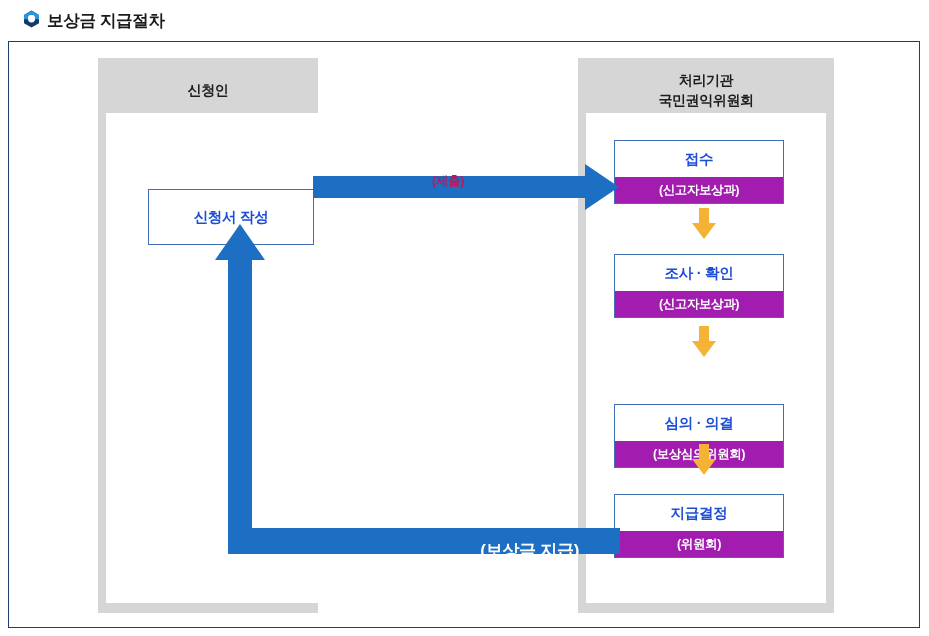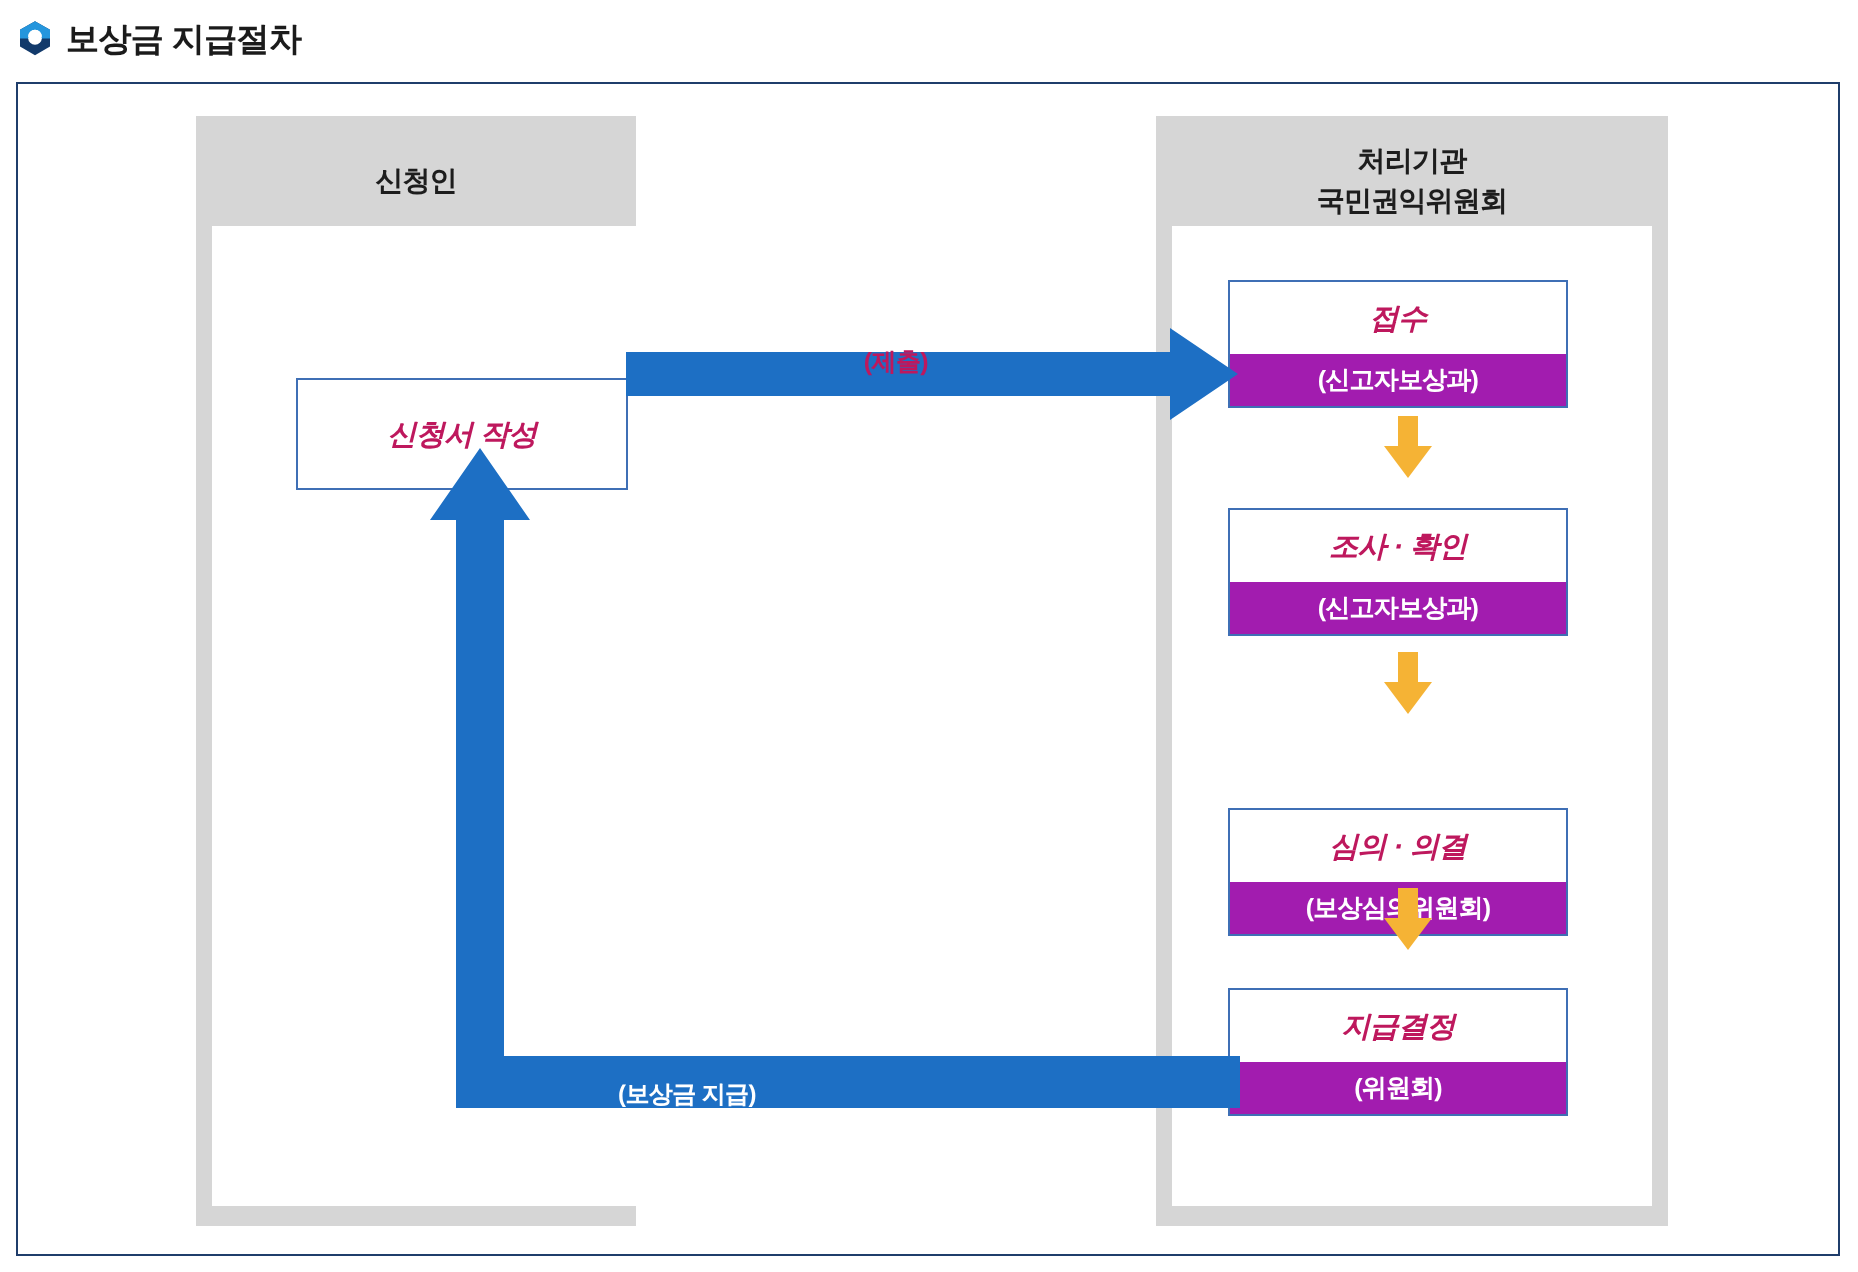--- a/index.html
+++ b/index.html
@@ -16,21 +16,21 @@
   }
 
   
   #page-header {
     position: absolute;
     left: 0; top: 0;
     width: 929px;
     height: 40px;
     display: flex;
     align-items: center;
-    padding-left: 9px;
+    padding-left: 23px;
     box-sizing: border-box;
   }
   #header-icon {
     width: 17px;
     height: 18px;
     margin-right: 7px;
     flex: 0 0 auto;
     position: relative;
     top: -1px;
   }
@@ -91,24 +91,23 @@
     box-sizing: border-box;
     border: 1px solid #3f6fb5;
     background: #ffffff;
   }
   .step-title {
     display: flex;
     align-items: center;
     justify-content: center;
     font-size: 14.5px;
     font-weight: bold;
-    color: #be185d;
-    letter-spacing: -0.3px;
-    box-sizing: border-box;
-    font-style: italic;
+    color: #1d4ed8;
+    letter-spacing: -0.3px;
+    box-sizing: border-box;
   }
   .step-sub {
     display: flex;
     align-items: center;
     justify-content: center;
     background: #a21caf;
     color: #ffffff;
     font-size: 12.5px;
     font-weight: bold;
     letter-spacing: -0.4px;
@@ -172,22 +171,22 @@
     left: 198px;
     top: 178px;
     width: 414px;
     height: 344px;
   }
   #arrow-return-label {
     position: absolute;
     left: 300px;
     top: 497px;
     width: 270px;
-    text-align: left;
-    font-size: 12px;
+    text-align: right;
+    font-size: 17px;
     font-weight: bold;
     color: #ffffff;
     letter-spacing: -0.3px;
     z-index: 5;
     pointer-events: none;
   }
 </style>
 </head>
 <body>
 

